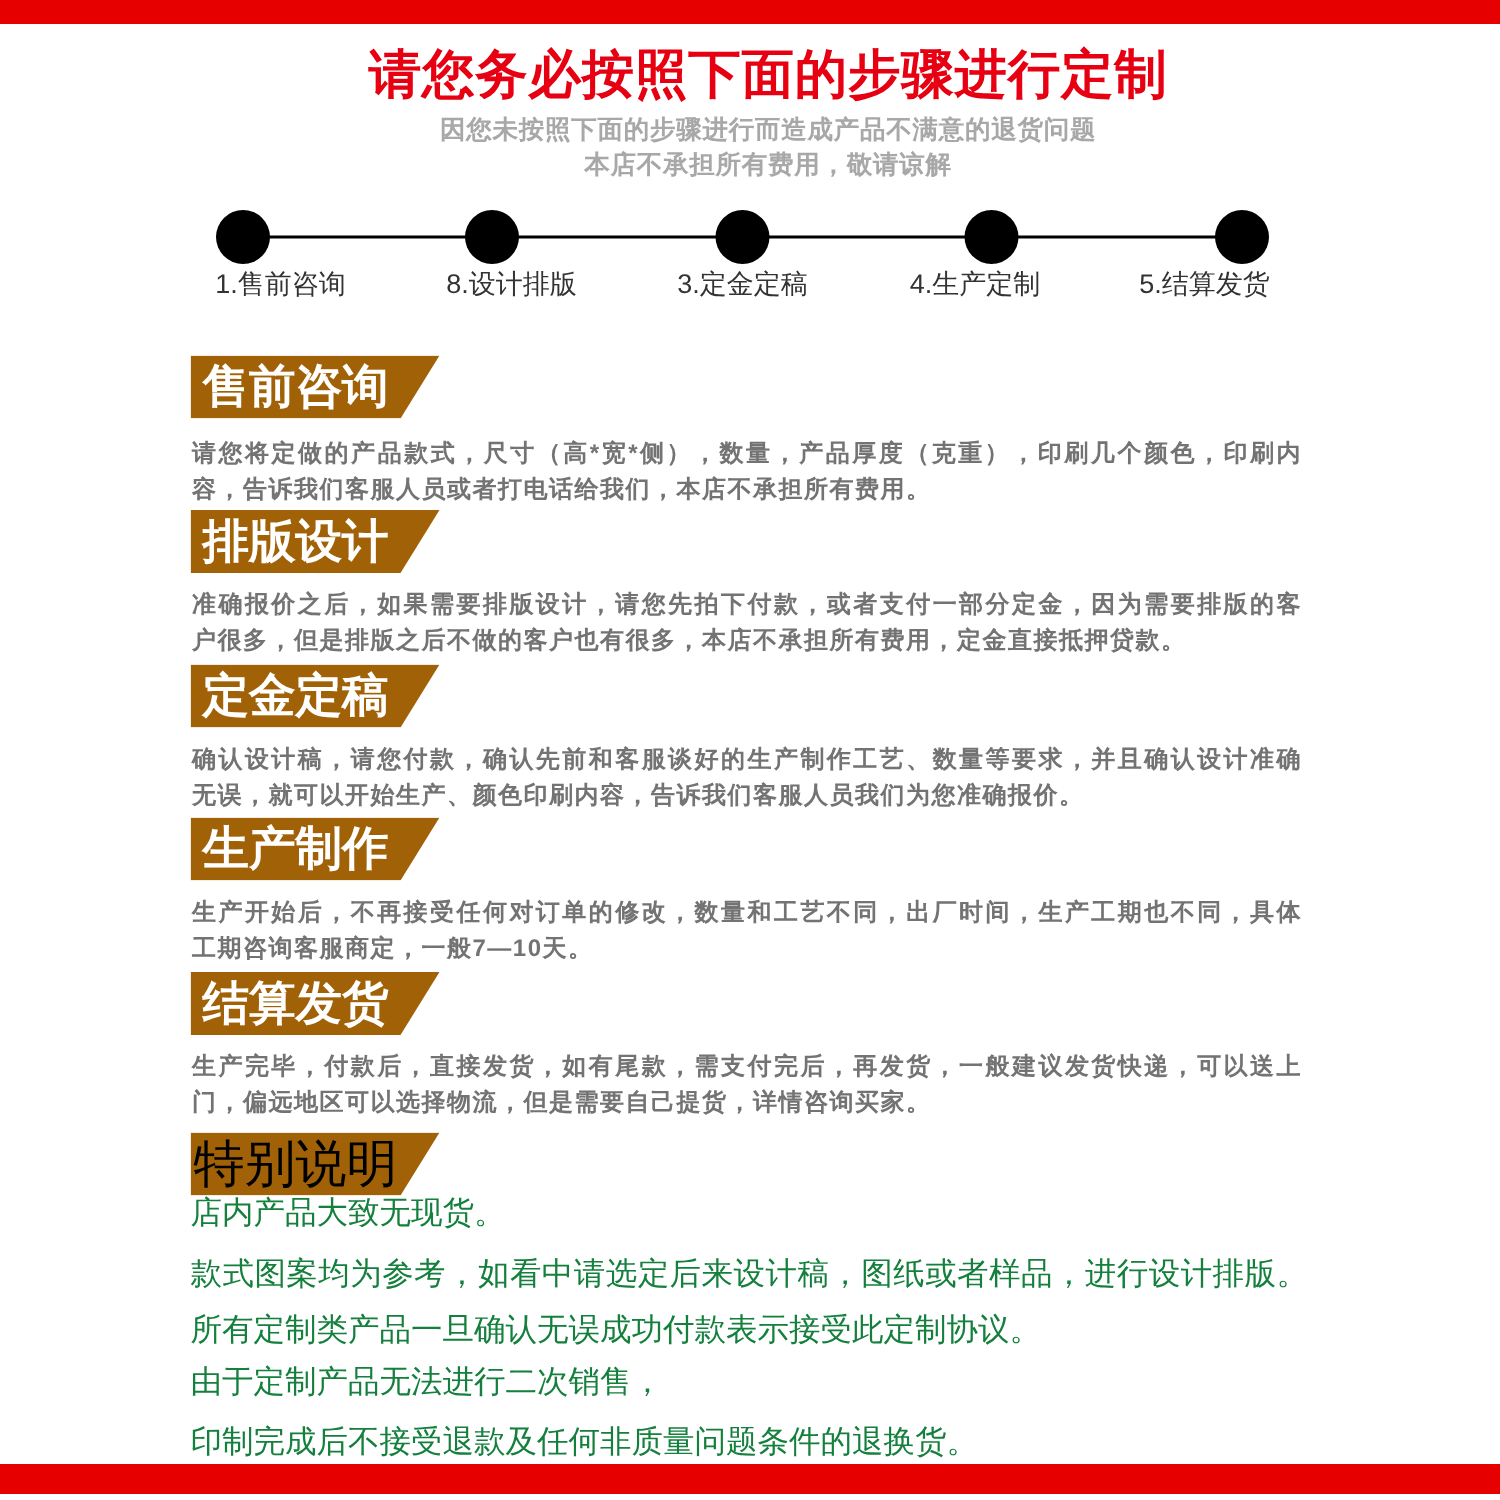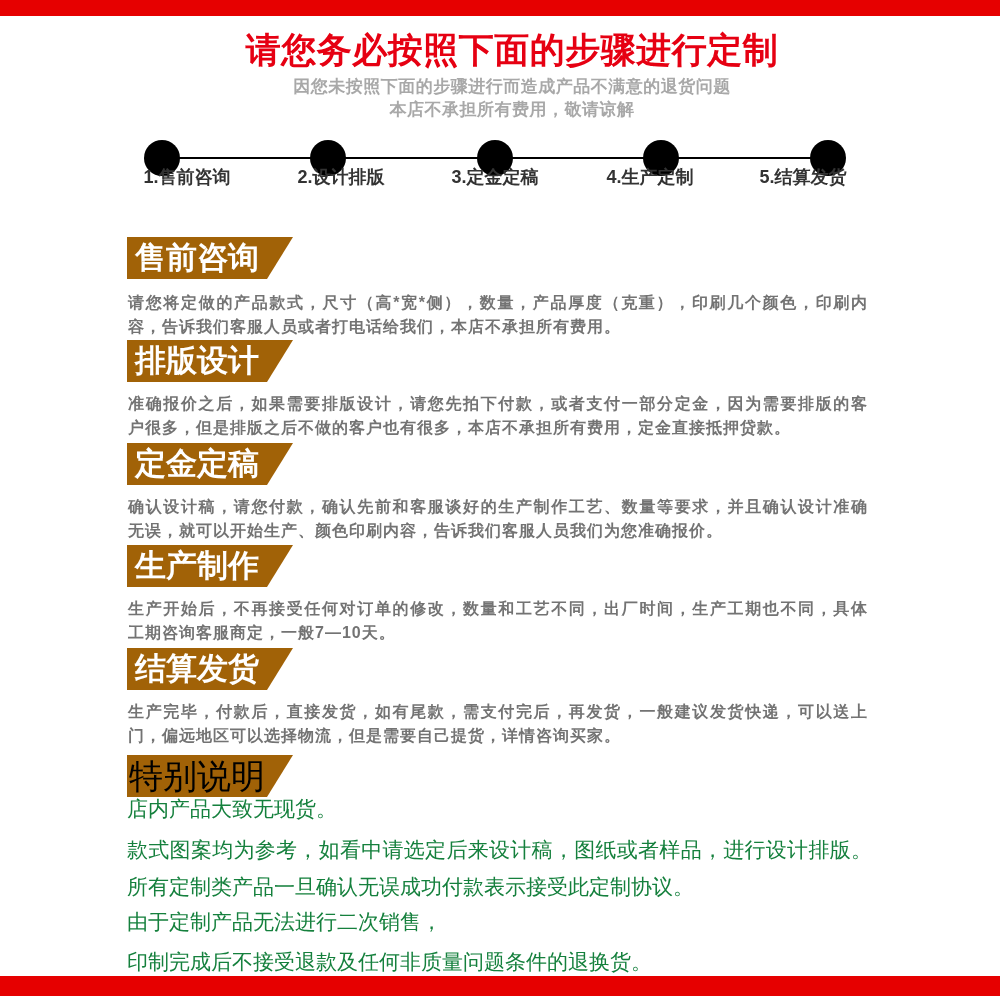--- a/index.html
+++ b/index.html
@@ -26,22 +26,22 @@
     .subtitle.l2 { top: 99px; }
 
     .timeline-line {
       position: absolute; left: 162px; top: 157px; width: 666px; height: 2px; background: #000;
     }
     .step-dot {
       position: absolute; width: 36px; height: 36px; border-radius: 50%;
       background: #000; top: 140px; margin-left: -18px;
     }
     .step-label {
-      position: absolute; top: 165px; transform: translateX(-50%);
-      font-size: 18px; font-weight: bold; color: #333; white-space: nowrap; line-height: 24px;
+      position: absolute; top: 177px; transform: translateX(-50%);
+      font-size: 18px; font-weight: normal; color: #333; white-space: nowrap; line-height: 24px;
     }
 
     .banner {
       position: absolute; left: 127px; width: 166px; height: 42px;
       background: #a16207;
       clip-path: polygon(0 0, 166px 0, 140px 42px, 0 42px);
     }
     .banner-text {
       position: absolute; left: 8px; top: 0; line-height: 42px;
       font-size: 31px; font-weight: bold; color: #ffffff; white-space: nowrap;
@@ -73,21 +73,21 @@
 <div class="subtitle l2">本店不承担所有费用，敬请谅解</div>
 
 <div>
   <div class="timeline-line"></div>
   <div class="step-dot" style="left:162px"></div>
   <div class="step-dot" style="left:328px"></div>
   <div class="step-dot" style="left:495px"></div>
   <div class="step-dot" style="left:661px"></div>
   <div class="step-dot" style="left:828px"></div>
   <div class="step-label" style="left:187px">1.售前咨询</div>
-  <div class="step-label" style="left:341px">2.设计排版</div>
+  <div class="step-label" style="left:341px">8.设计排版</div>
   <div class="step-label" style="left:495px">3.定金定稿</div>
   <div class="step-label" style="left:650px">4.生产定制</div>
   <div class="step-label" style="left:803px">5.结算发货</div>
 </div>
 
 <div class="banner" style="top:237px">
   <span class="banner-text">售前咨询</span>
 </div>
 <div class="para" style="top:291px">
   <span class="line full">请您将定做的产品款式，尺寸（高*宽*侧），数量，产品厚度（克重），印刷几个颜色，印刷内</span>

